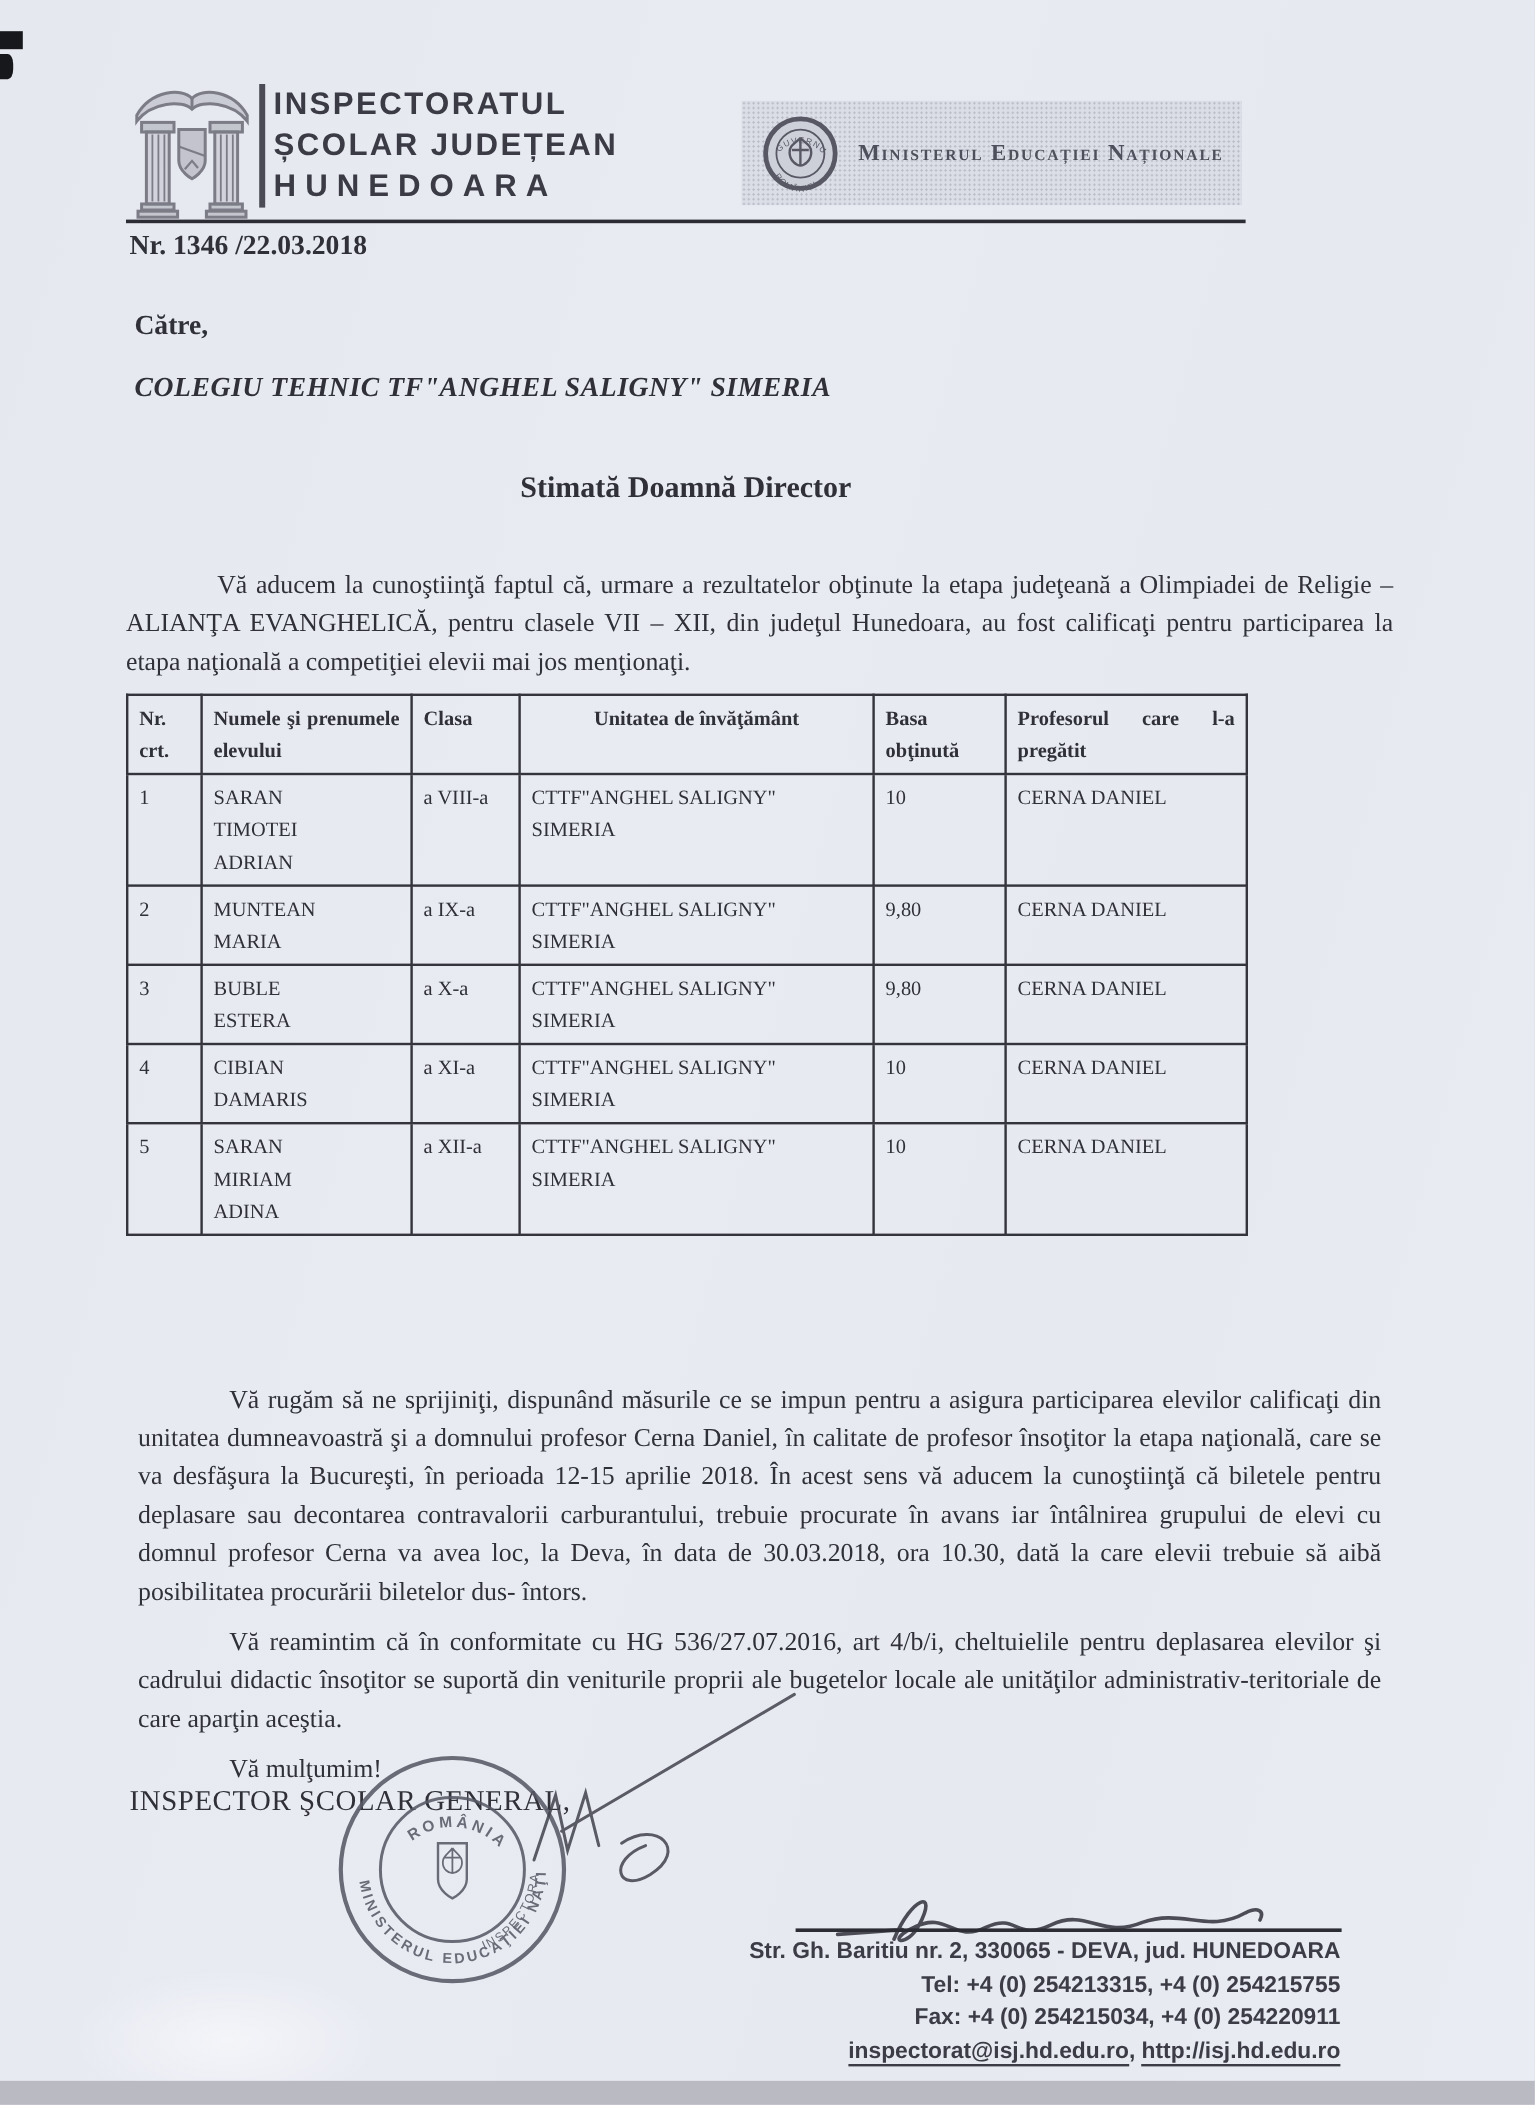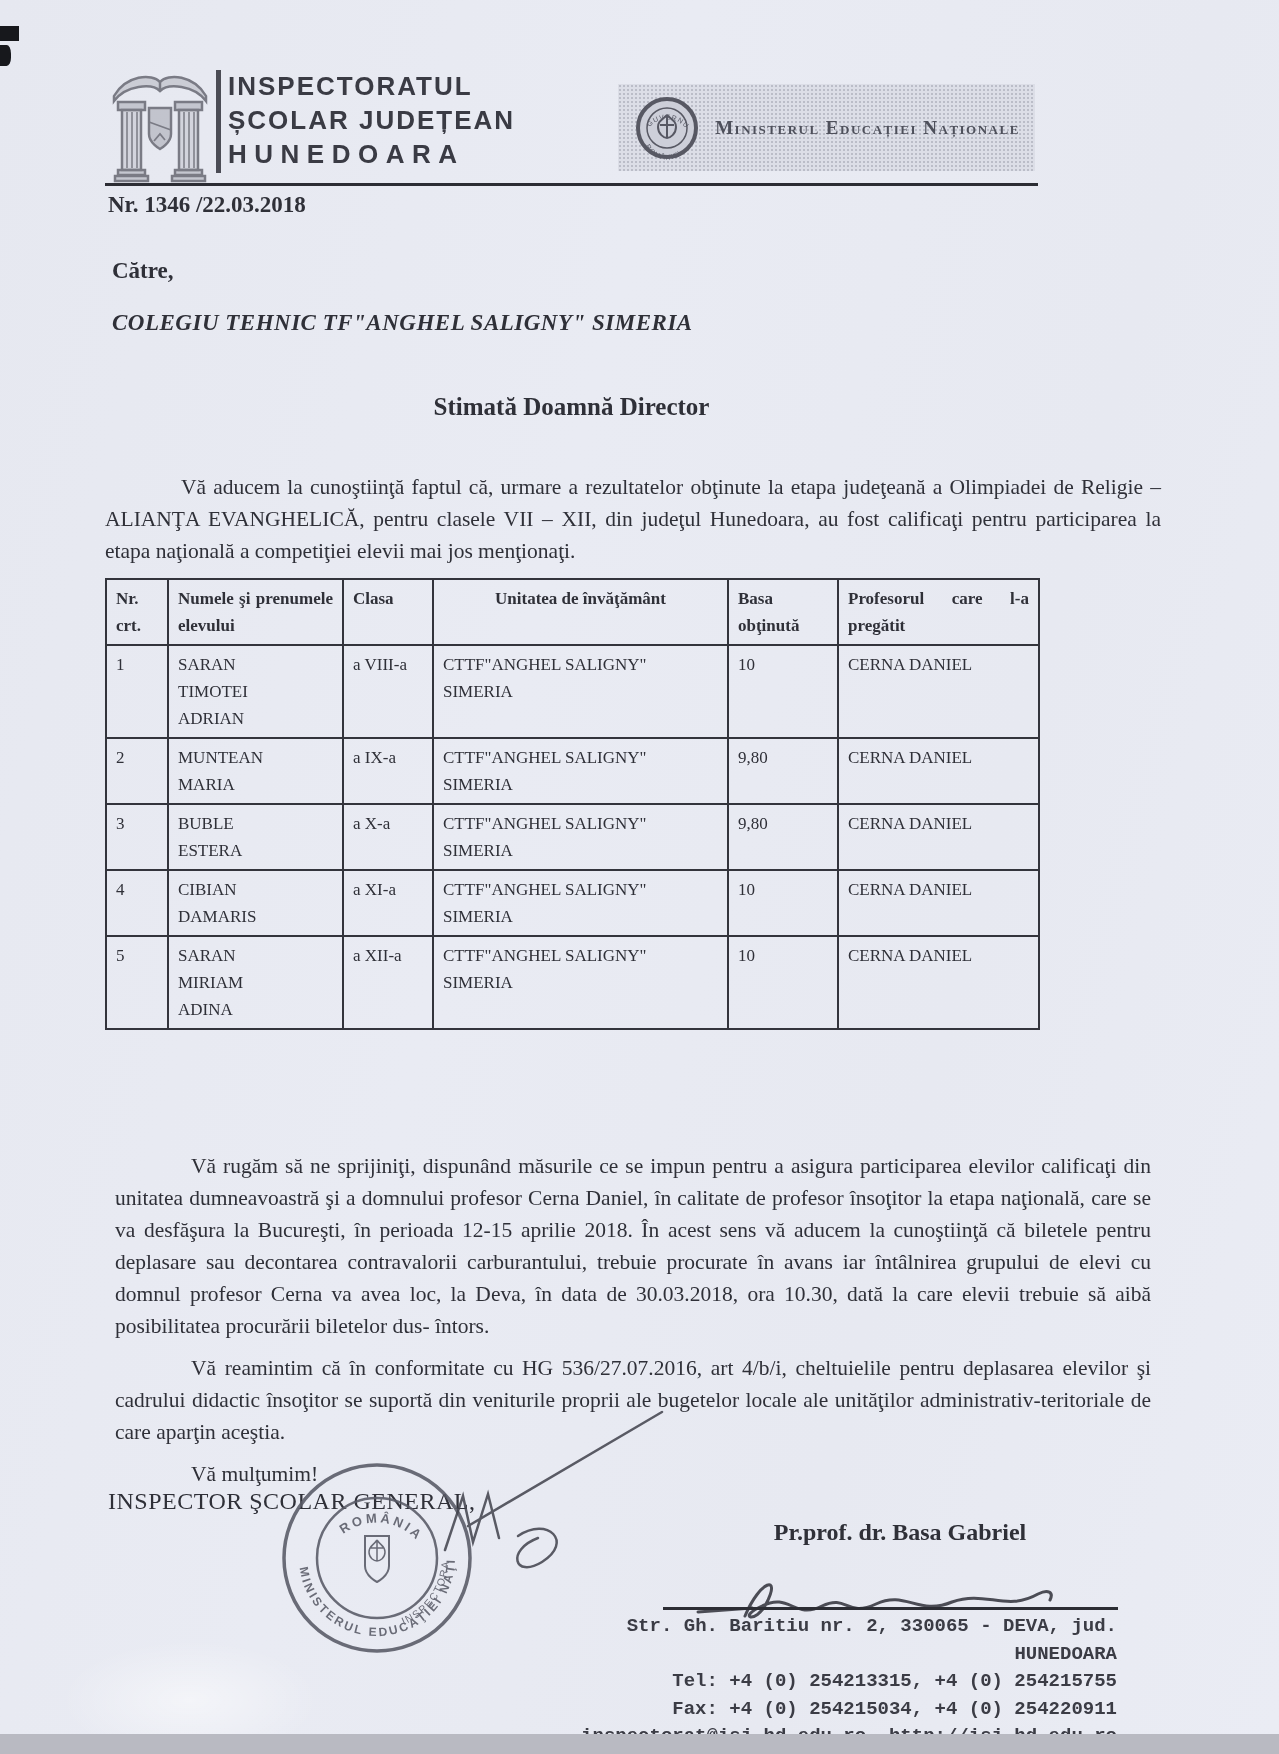--- a/index.html
+++ b/index.html
@@ -59,21 +59,21 @@
   
   .sig-left{left:108px;top:1484px;font-size:24px;font-weight:normal;line-height:35px;letter-spacing:.5px;}
   .sig-right{left:690px;top:1516px;width:420px;text-align:center;font-size:24px;font-weight:bold;line-height:33px;}
   .stamp-svg{left:277px;top:1458px;opacity:.88;}
   .pen-left{left:400px;top:1398px;}
   .pen-right{left:690px;top:1568px;}
   
   .footer-rule{left:663px;top:1607px;width:455px;height:3px;background:#2c2d34;}
   .footer-lines{
     left:560px;top:1613px;width:557px;text-align:right;
-    font-family:Liberation Mono, monospace;font-weight:bold;font-size:19px;line-height:27.5px;color:#3b3c45;
+    font-family:Liberation Sans, sans-serif;font-weight:bold;font-size:19px;line-height:27.5px;color:#3b3c45;
   }
   .footer-link{border-bottom:2px solid #3b3c45;}
   .stamp-text{font-family:"Liberation Sans",sans-serif;fill:#585a66;}
 </style>
 </head>
 <body>
 
 <div class="page">
 
   <div class="scan-mark" style="left:0;top:26px;width:19px;height:15px;"></div>
@@ -210,21 +210,20 @@
   <div class="abs body-flow">
     <p class="para" style="text-indent:76px;">Vă rugăm să ne sprijiniţi, dispunând măsurile ce se impun pentru a asigura participarea elevilor calificaţi din unitatea dumneavoastră şi a domnului profesor Cerna Daniel, în calitate de profesor însoţitor la etapa naţională, care se va desfăşura la Bucureşti, în perioada 12-15 aprilie 2018. În acest sens vă aducem la cunoştiinţă că biletele pentru deplasare sau decontarea contravalorii carburantului, trebuie procurate în avans iar întâlnirea grupului de elevi cu domnul profesor Cerna va avea loc, la Deva, în data de 30.03.2018, ora 10.30, dată la care elevii trebuie să aibă posibilitatea procurării biletelor dus- întors.</p>
     <p class="para" style="text-indent:76px;">Vă reamintim că în conformitate cu  HG 536/27.07.2016, art 4/b/i, cheltuielile pentru deplasarea elevilor şi cadrului didactic însoţitor se suportă din veniturile proprii ale bugetelor locale ale unităţilor administrativ-teritoriale de care aparţin aceştia.</p>
     <p class="para p-thanks">Vă mulţumim!</p>
   </div>
 
   <div class="abs sig-left">
     <div>INSPECTOR ŞCOLAR GENERAL,</div>
   </div>
   <div class="abs sig-right">
-    <div>Pr.prof. dr. Basa Gabriel</div>
   </div>
 
   <svg class="abs stamp-svg" width="200" height="200" viewBox="0 0 200 200">
     <g stroke="#585a66" fill="none">
       <circle cx="100" cy="100" r="93" stroke-width="3.5"></circle>
       <circle cx="100" cy="100" r="60" stroke-width="2.5"></circle>
       <defs>
         <path id="stampOuter" d="M 22 100 A 78 78 0 1 0 178 100"></path>
         <path id="stampInner" d="M 28 100 A 72 72 0 1 0 172 100"></path>
         <path id="stampTop" d="M 48 104 A 54 54 0 0 1 152 104"></path>

